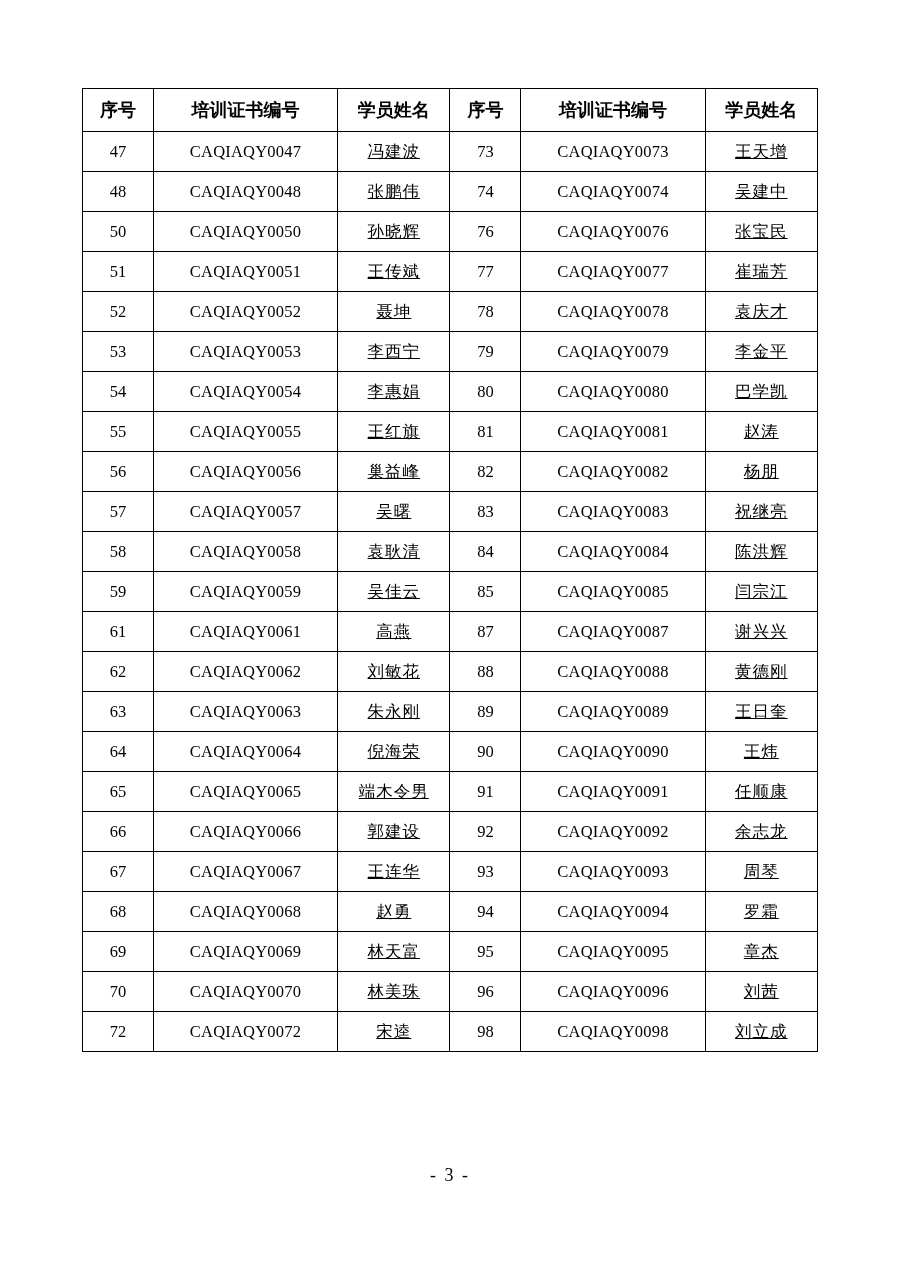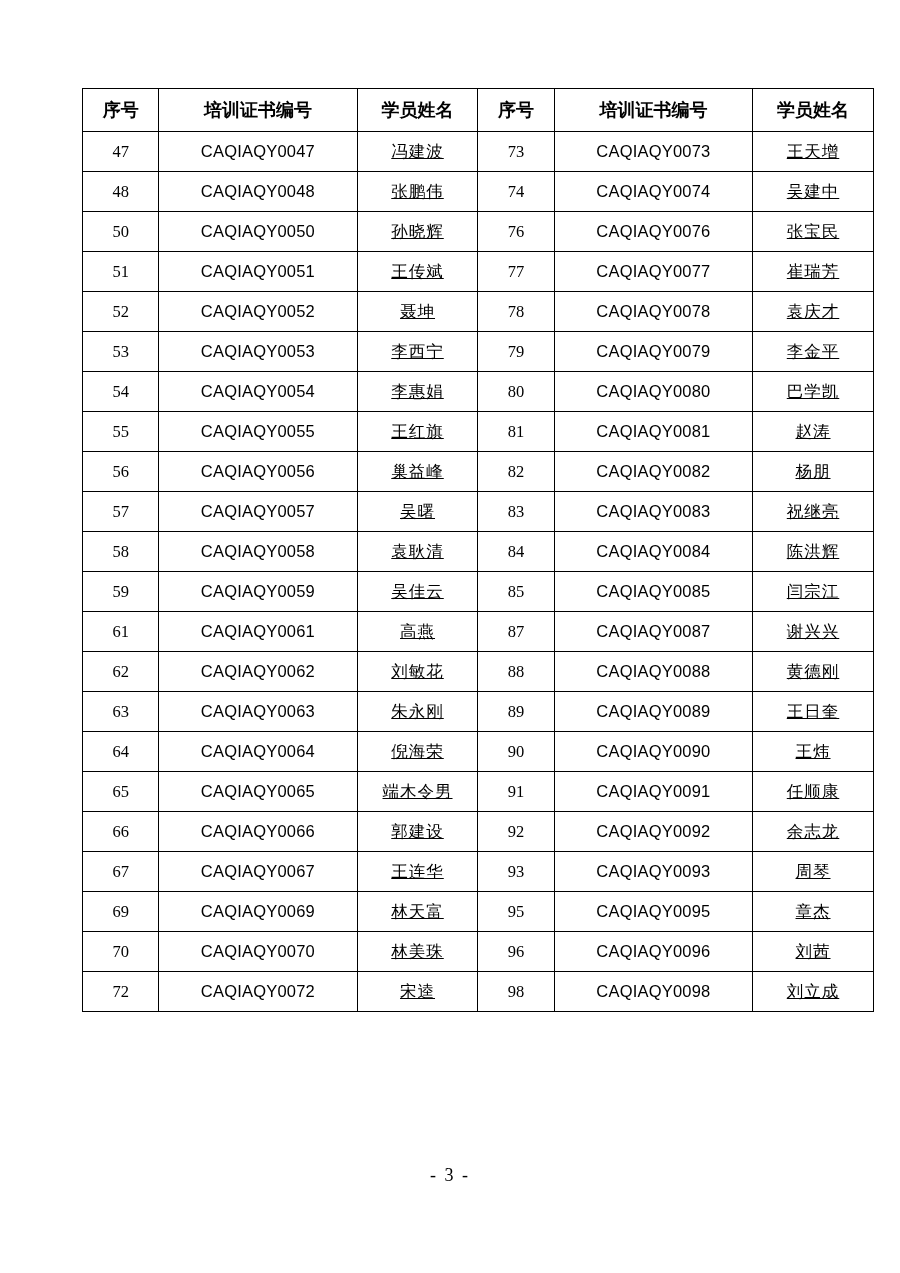--- a/index.html
+++ b/index.html
@@ -16,21 +16,21 @@
   }
   .page {
     width: 900px;
     height: 1273px;
     box-sizing: border-box;
     padding: 88px 82px 0 82px;
     position: relative;
   }
   table.roster {
     border-collapse: collapse;
-    width: 792px;
+    width: 736px;
     table-layout: fixed;
   }
   table.roster th,
   table.roster td {
     border: 1px solid #000000;
     text-align: center;
     vertical-align: middle;
     font-size: 16.5px;
     height: 39px;
     padding: 0;
@@ -40,21 +40,21 @@
     font-size: 18px;
     height: 42px;
     font-family: "Liberation Serif", "DejaVu Serif", serif;
   }
   
   col.c-seq  { width: 70px; }
   col.c-cert { width: 182px; }
   col.c-name { width: 111px; }
 
   td.cert {
-    font-family: Liberation Sans, sans-serif;
+    font-family: Liberation Serif, serif;
     font-size: 16px;
     letter-spacing: 0.2px;
   }
   td.name {
     letter-spacing: 1px;
     text-decoration: underline;
   }
   td.seq {
     font-size: 16px;
   }
@@ -239,20 +239,28 @@
         </tr>
         <tr>
           <td class="seq">67</td>
           <td class="cert">CAQIAQY0067</td>
           <td class="name">王连华</td>
           <td class="seq">93</td>
           <td class="cert">CAQIAQY0093</td>
           <td class="name">周琴</td>
         </tr>
         <tr>
+          <td class="seq">68</td>
+          <td class="cert">CAQIAQY0068</td>
+          <td class="name">赵勇</td>
+          <td class="seq">94</td>
+          <td class="cert">CAQIAQY0094</td>
+          <td class="name">罗霜</td>
+        </tr>
+        <tr>
           <td class="seq">69</td>
           <td class="cert">CAQIAQY0069</td>
           <td class="name">林天富</td>
           <td class="seq">95</td>
           <td class="cert">CAQIAQY0095</td>
           <td class="name">章杰</td>
         </tr>
         <tr>
           <td class="seq">70</td>
           <td class="cert">CAQIAQY0070</td>

